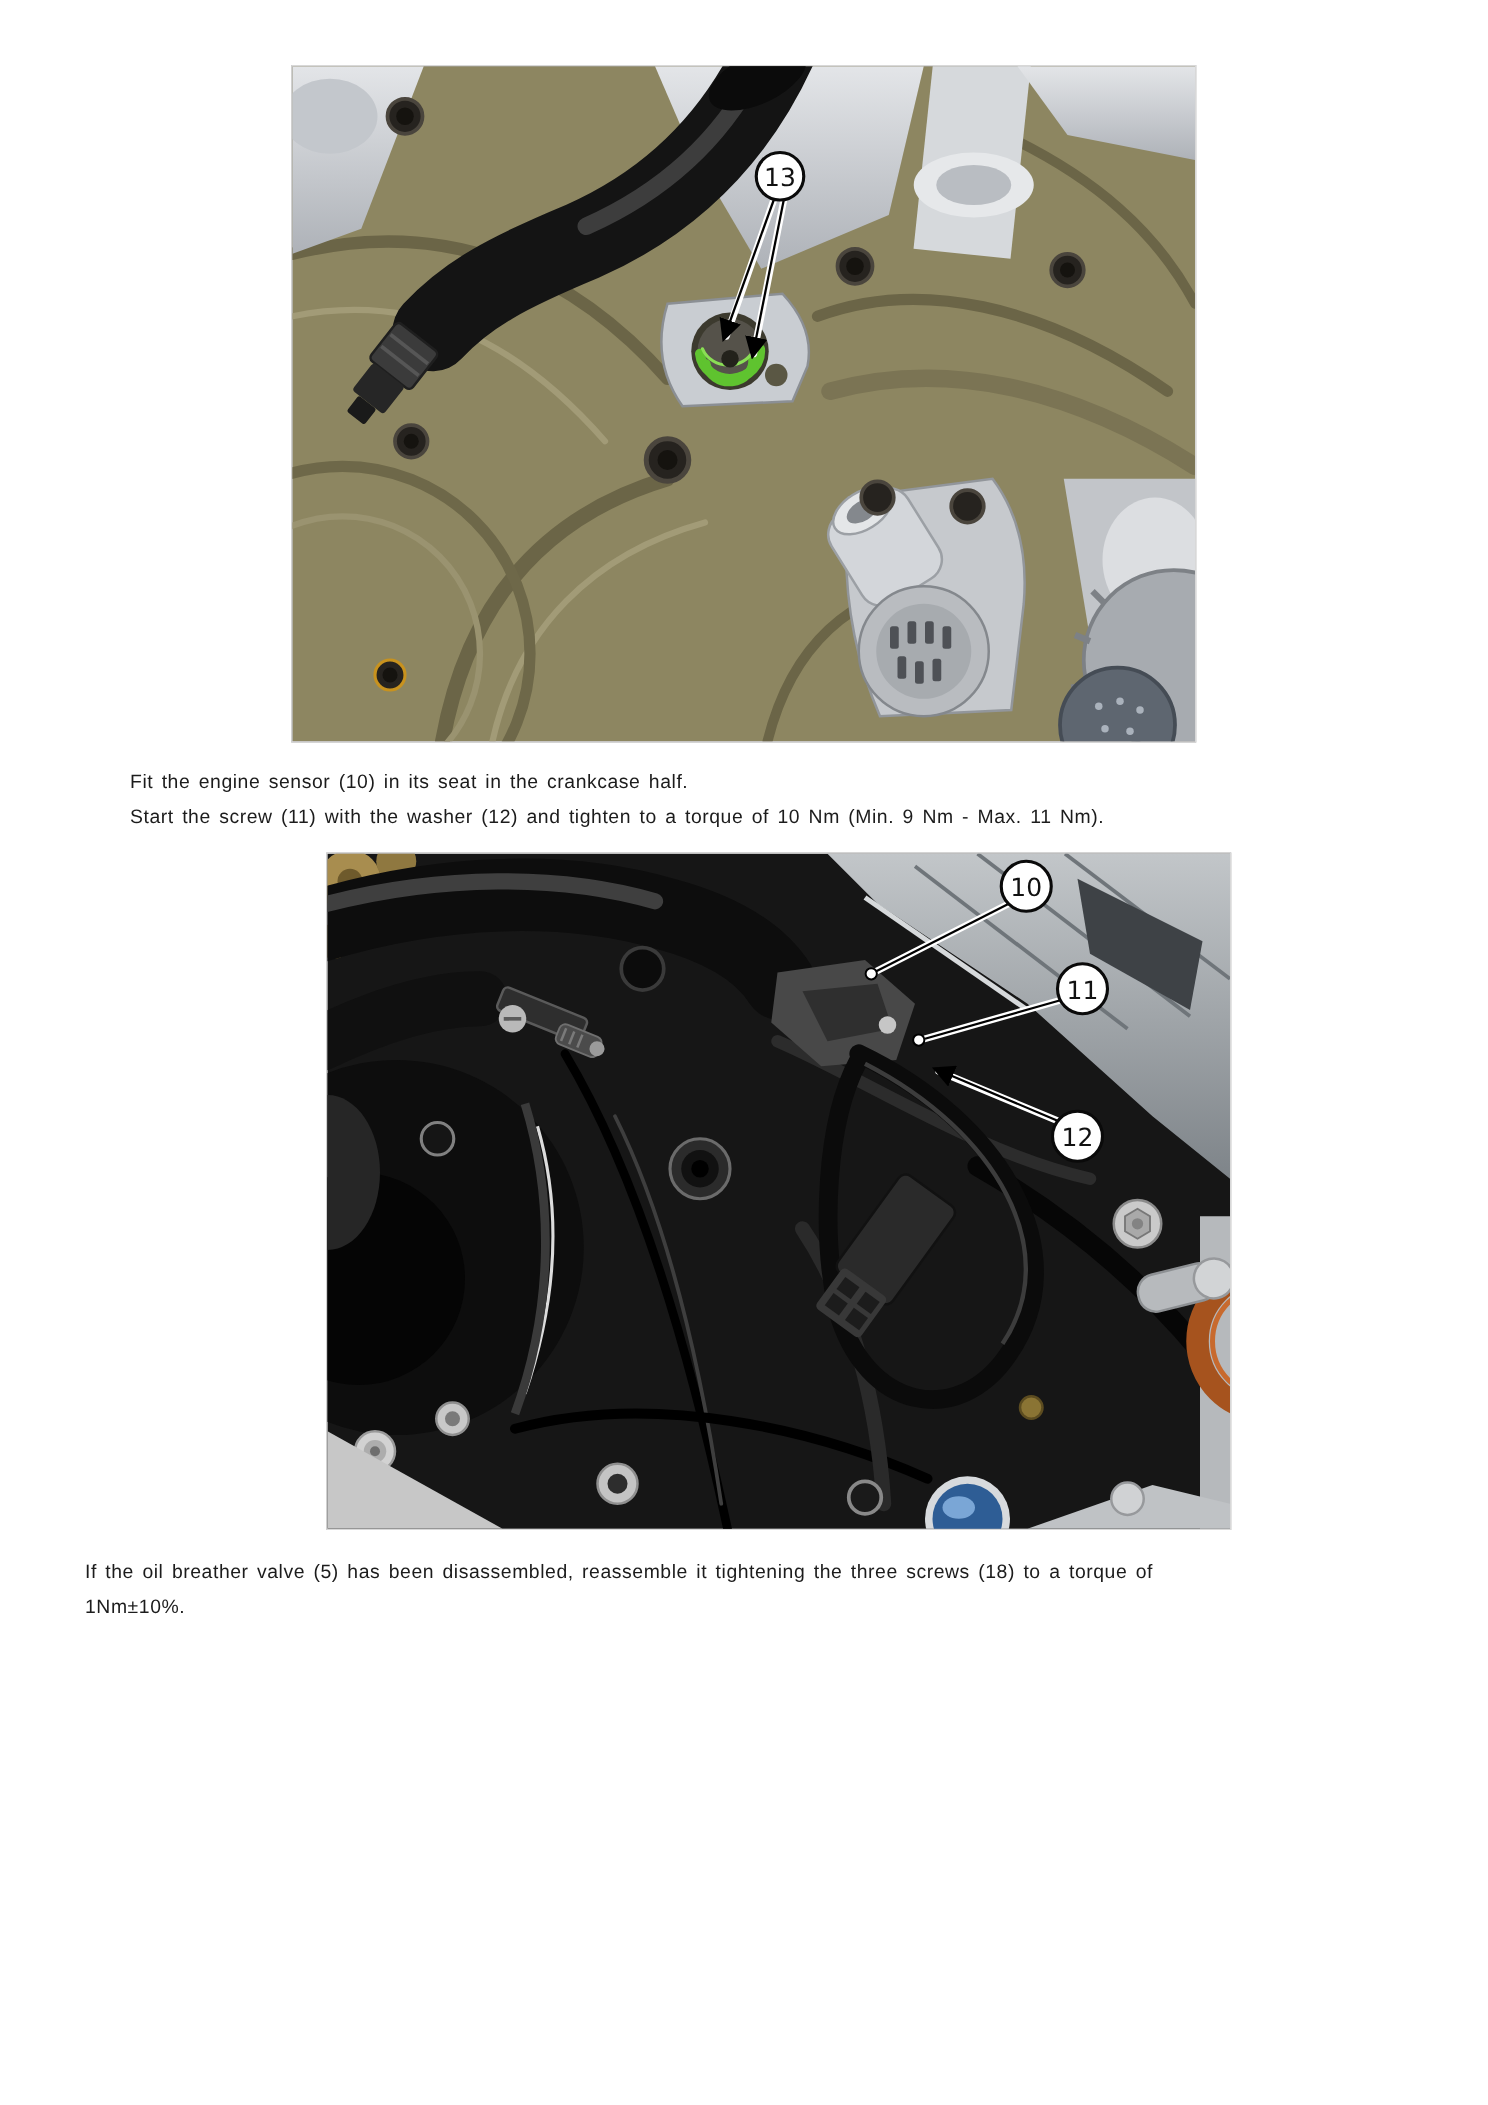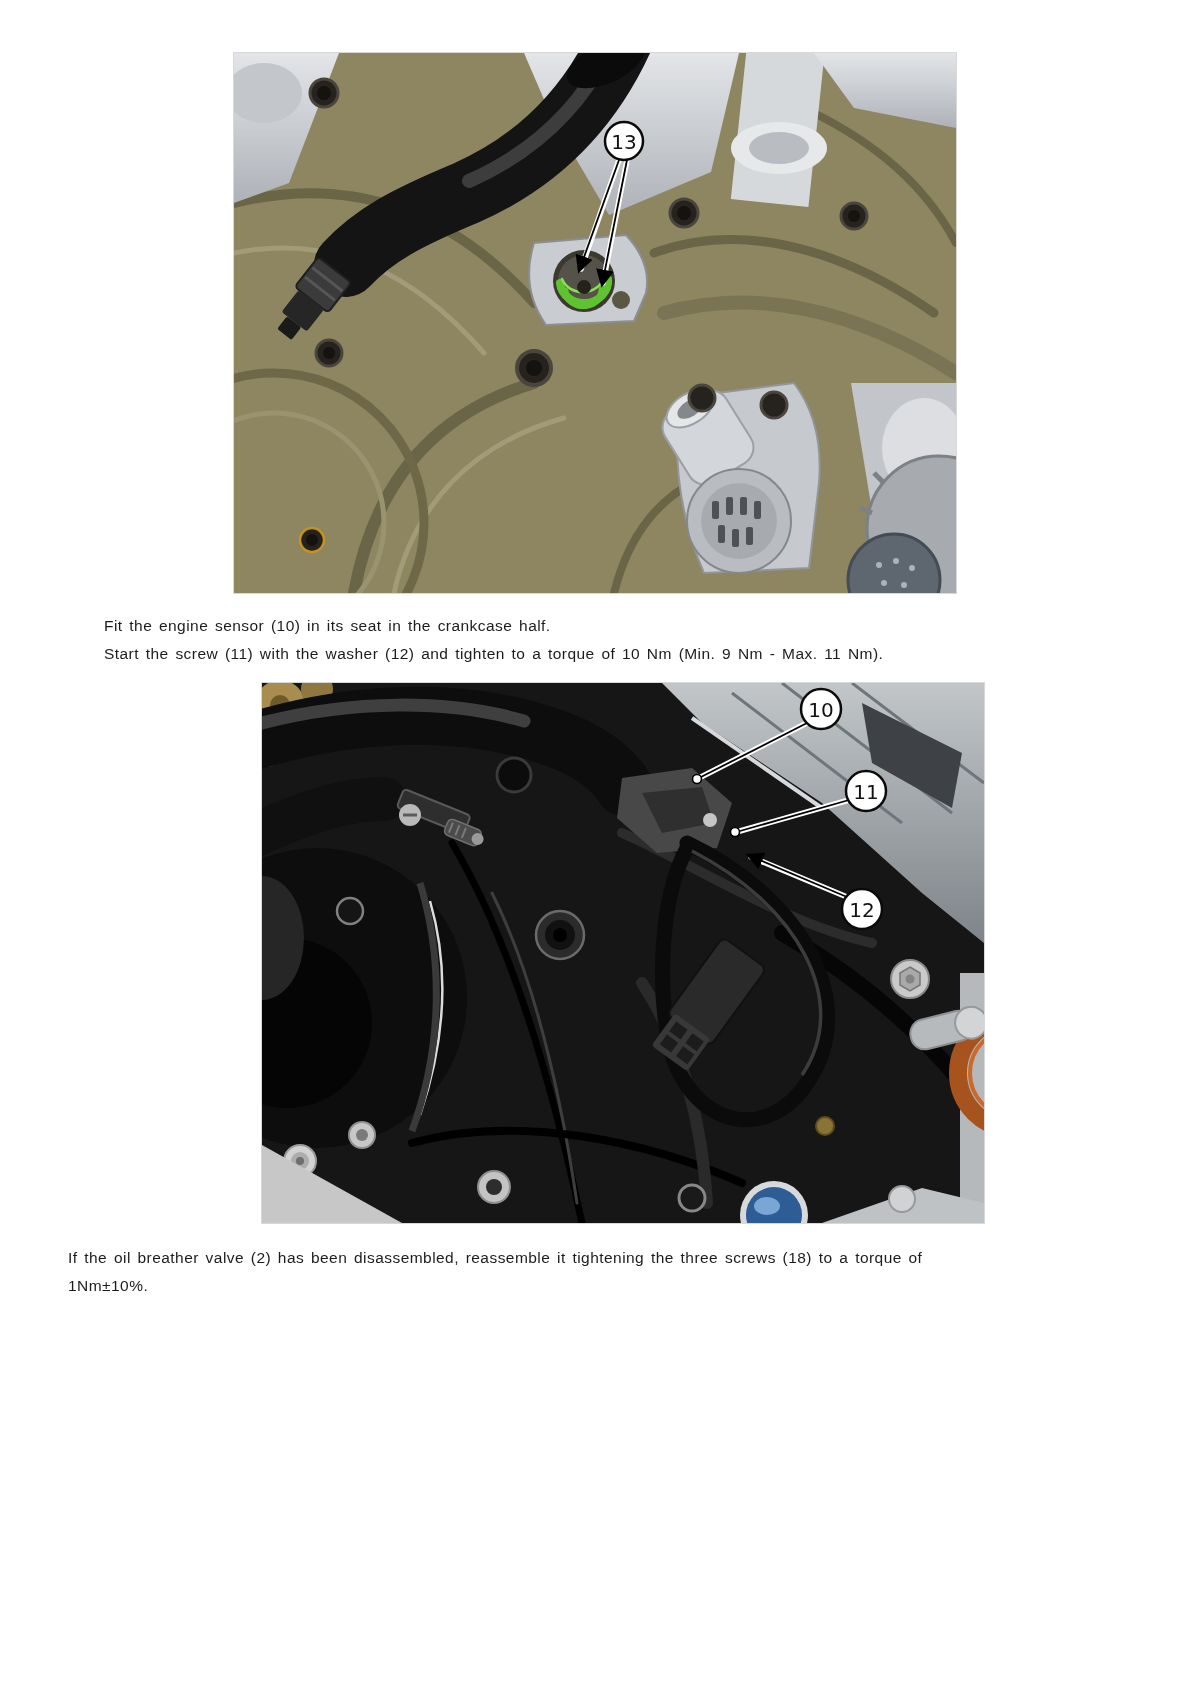--- a/index.html
+++ b/index.html
@@ -342,14 +342,14 @@
   </g>
   <g>
     <path class="co-casing" d="M585,214 L489,174"></path>
     <path class="co-core" d="M585,214 L486,172" marker-end="url(#arrow2)"></path>
     <circle class="co-circle" cx="600" cy="226" r="20"></circle>
     <text class="co-text" x="600" y="227">12</text>
   </g>
 </svg>
 </div>
 
-<div class="para" id="para-2">If the oil breather valve (2) has been disassembled, reassemble it tightening the three screws (18) to a torque of
+<div class="para" id="para-2">If the oil breather valve (5) has been disassembled, reassemble it tightening the three screws (18) to a torque of
 1Nm±10%.</div>
 
 </body></html>

